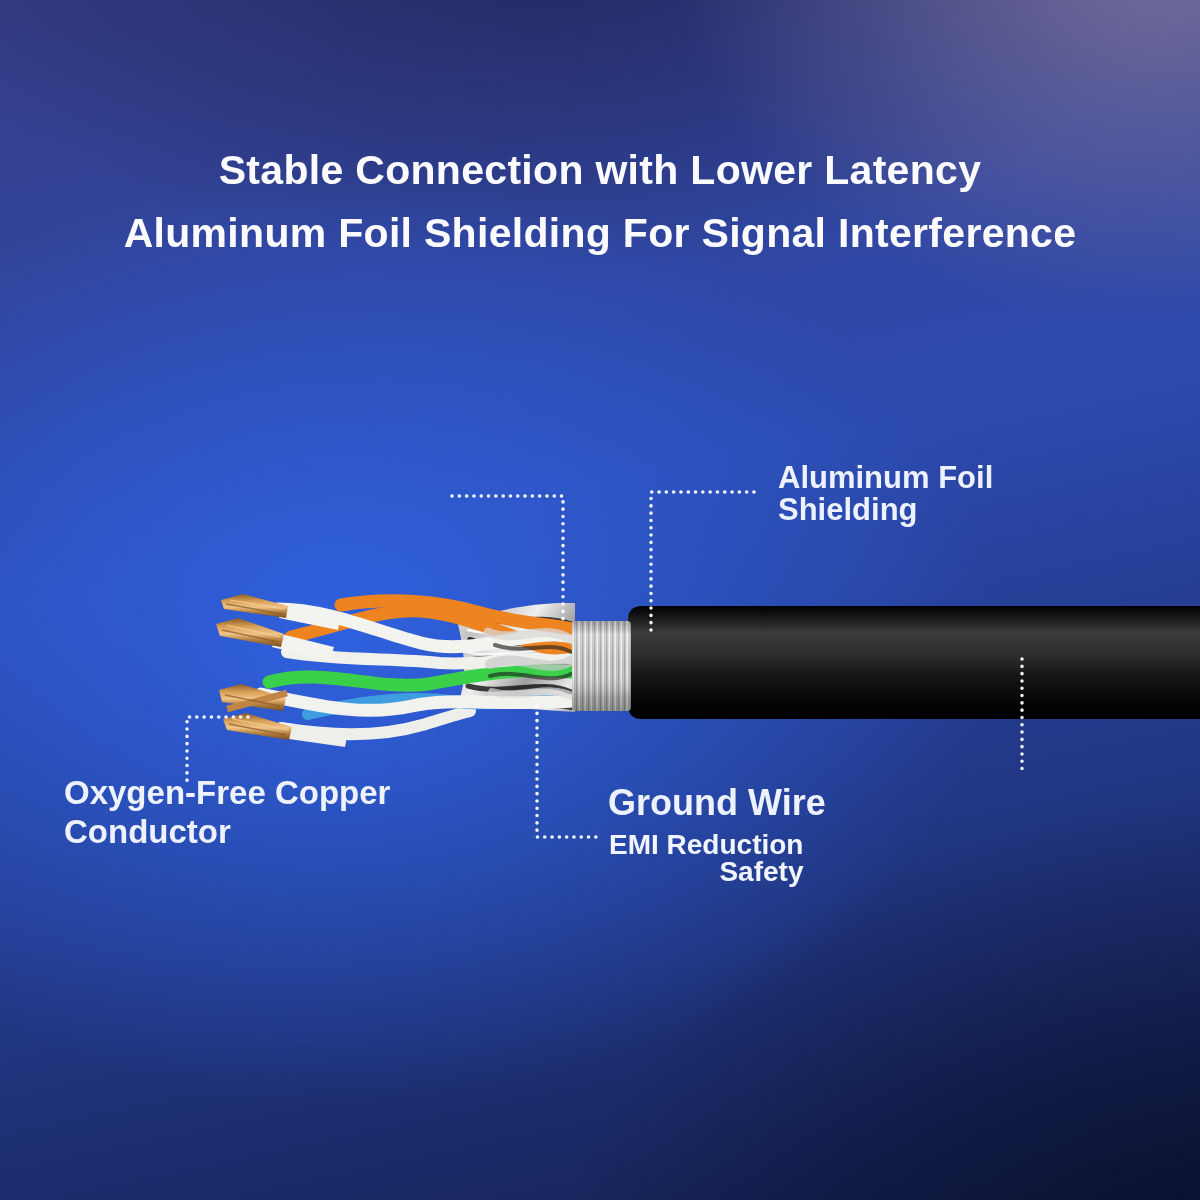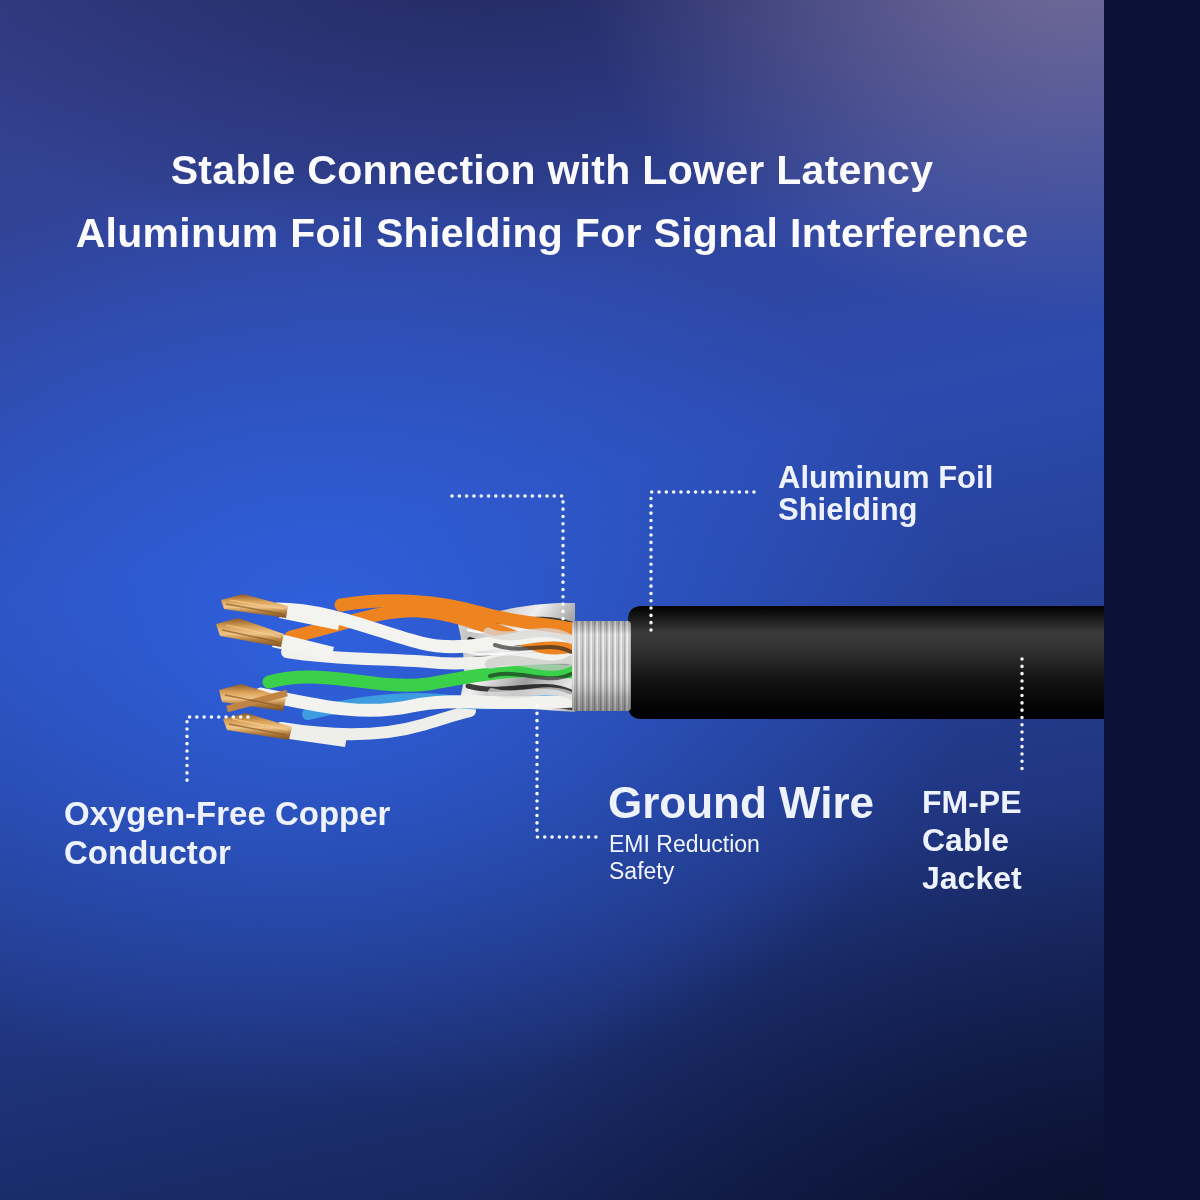--- a/index.html
+++ b/index.html
@@ -1,39 +1,39 @@
 <!DOCTYPE html>
 <html><head>
 <meta charset="utf-8">
 <style>
   html,body{margin:0;padding:0;background:#0c1236;}
   .stage{
-    position:relative;width:1104px;height:1200px;overflow:hidden;
+    position:relative;width:1200px;height:1200px;overflow:hidden;
     font-family:"Liberation Sans", sans-serif;
     background:
       radial-gradient(900px 650px at 29% 53%, rgba(47,98,225,.95) 0%, rgba(47,98,225,0) 72%),
       radial-gradient(820px 620px at 97% -4%, rgba(128,115,152,.85) 0%, rgba(128,115,152,0) 60%),
       radial-gradient(1150px 880px at 104% 112%, rgba(6,10,34,.95) 0%, rgba(6,10,34,0) 62%),
       radial-gradient(950px 520px at 45% -8%, rgba(31,36,86,.9) 0%, rgba(31,36,86,0) 70%),
       linear-gradient(168deg, #353e87 0%, #2c4aae 42%, #20357f 72%, #131f4e 100%);
   }
   .headline{
     position:absolute;left:0;right:0;top:146px;text-align:center;
     color:#fbfbfe;font-weight:700;letter-spacing:.3px;
   }
   .headline .l1{font-size:41px;line-height:48px;}
   .headline .l2{font-size:41px;line-height:48px;margin-top:15px;}
   .callout{
     position:absolute;color:#eef2fd;font-weight:700;white-space:pre-line;
   }
   .co-pair{left:239px;top:462px;font-size:31px;line-height:36px;}
   .co-foil{left:778px;top:462px;font-size:31px;line-height:32px;}
-  .co-copper{left:64px;top:794px;font-size:33px;line-height:39px;}
-  .co-ground{left:608px;top:785px;font-size:44px;line-height:36px;}
-  .co-emi{left:609px;top:831px;font-size:23px;line-height:27px;font-weight:400;color:#f2f5fe;}
+  .co-copper{left:64px;top:773px;font-size:33px;line-height:39px;}
+  .co-ground{left:608px;top:785px;font-size:36px;line-height:36px;}
+  .co-emi{left:609px;top:831px;font-size:28px;line-height:27px;font-weight:700;color:#f2f5fe;text-align:right;}
   .co-jacket{left:922px;top:783px;font-size:32px;line-height:38px;}
   svg.art{position:absolute;left:0;top:0;}
 </style>
 </head>
 <body>
 
 <div class="stage">
 
   <svg class="art" width="1200" height="1200" viewBox="0 0 1200 1200">
     <defs>
@@ -172,16 +172,14 @@
 Shielding</div>
 
   <div class="callout co-copper">Oxygen-Free Copper
 Conductor</div>
 
   <div class="callout co-ground">Ground Wire</div>
 
   <div class="callout co-emi">EMI Reduction
 Safety</div>
 
-  <div class="callout co-jacket">FM-PE Cable
-Jacket</div>
 
 </div>
 
 </body></html>

